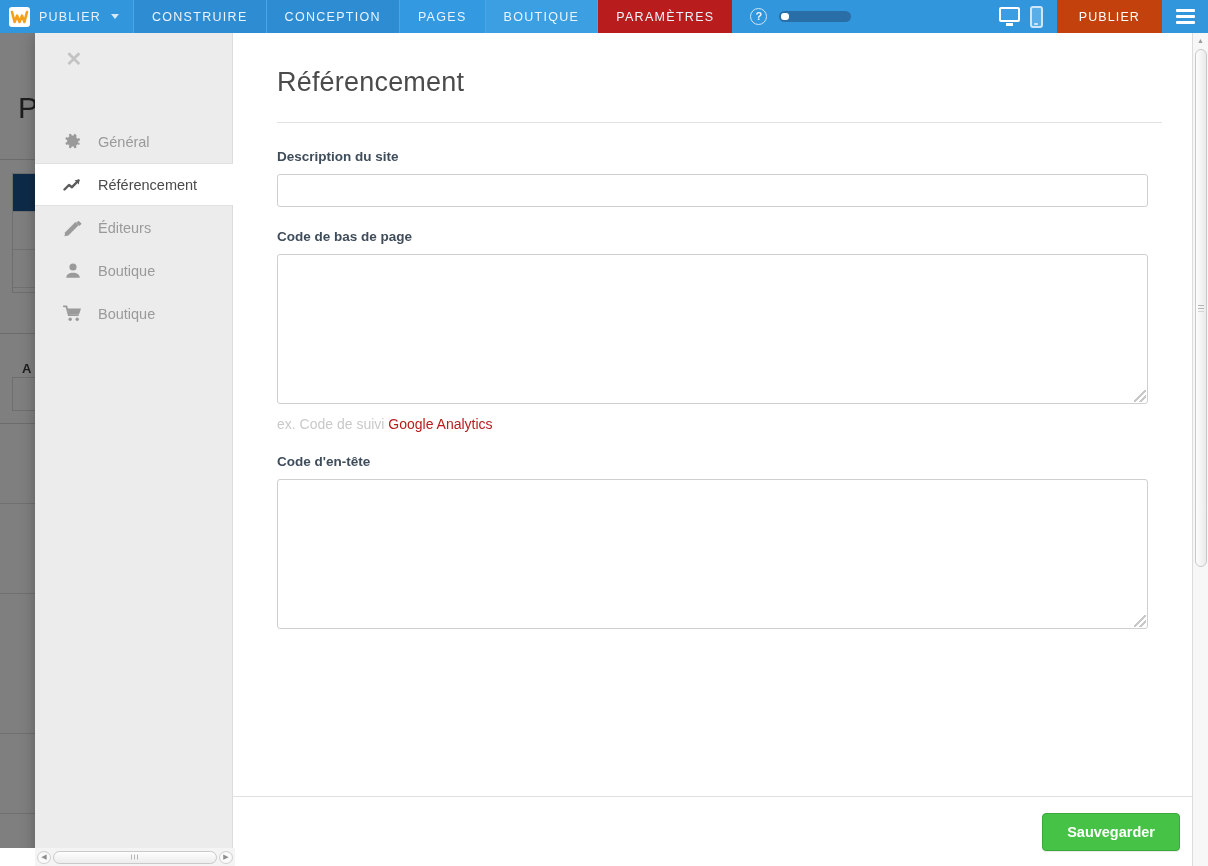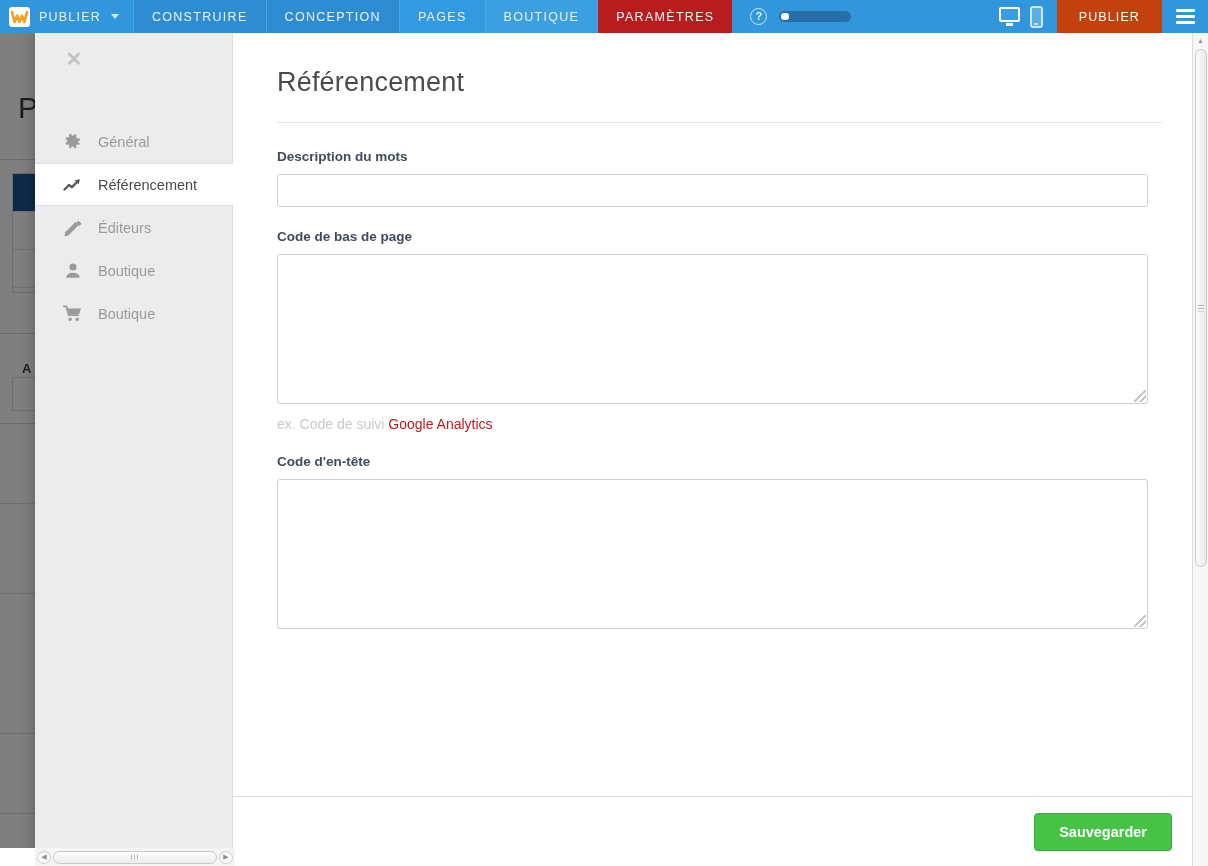--- a/index.html
+++ b/index.html
@@ -235,21 +235,21 @@
   .ta-wrap { position: relative; width: 871px; }
   .ta-grip {
     position: absolute; right: 2px; bottom: 2px;
     width: 12px; height: 12px; pointer-events: none;
     background:
       linear-gradient(135deg, transparent 0 45%, #c8c8c8 45% 55%, transparent 55% 100%),
       linear-gradient(135deg, transparent 0 70%, #c8c8c8 70% 80%, transparent 80% 100%);
   }
 
   .modal-footer {
-    position: absolute; left: 0; right: 8px; bottom: 0; height: 70px;
+    position: absolute; left: 0; right: 0; bottom: 0; height: 70px;
     background: #ffffff; border-top: 1px solid #e0e0e0;
     display: flex; align-items: center; justify-content: flex-end;
     padding-right: 28px;
   }
   .save-btn {
     background: #46c346; color: #ffffff;
     border: 1px solid #3aa93a; border-radius: 4px;
     font-size: 14.5px; font-weight: 700;
     padding: 10px 24px; cursor: pointer;
     font-family: "Liberation Sans", sans-serif;
@@ -435,21 +435,21 @@
     </div>
   </div>
 
   <div class="modal-main">
     <div class="main-scroll">
 
       <h1 class="pane-title">Référencement</h1>
       <div class="title-rule"></div>
 
       <div class="field-block">
-        <div class="field-label">Description du mots</div>
+        <div class="field-label">Description du site</div>
         <input class="txt-input" type="text" placeholder="" style="">
       </div>
 
 
       <div class="field-block">
         <div class="field-label">Code de bas de page</div>
         <div class="ta-wrap">
           <textarea class="ta-input" placeholder="" style=""></textarea>
           <span class="ta-grip"></span>
         </div>

